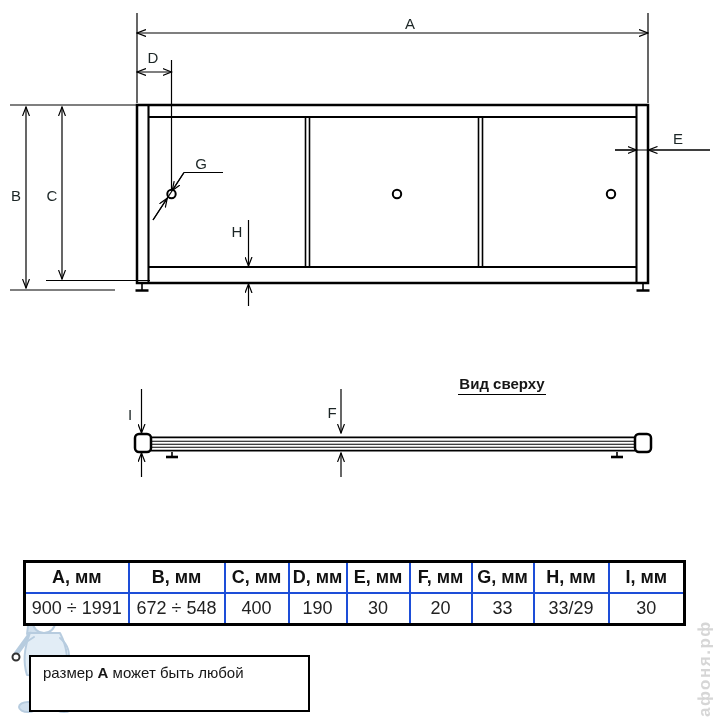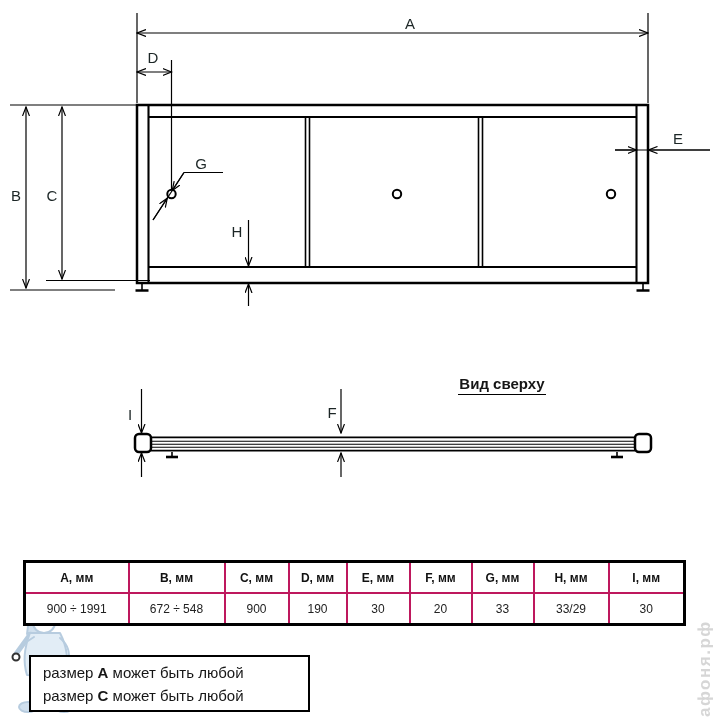--- a/index.html
+++ b/index.html
@@ -12,22 +12,22 @@
   line,rect,circle,path.ln{stroke:#000;}
   .thin{stroke-width:1.2;fill:none;}
   .med{stroke-width:1.6;fill:none;}
   .thick{stroke-width:2.1;fill:none;}
   .heavy{stroke-width:2.5;fill:none;}
   .frame{fill:#fff;stroke:#000;stroke-width:2.5;}
   .hole{fill:#fff;stroke:#000;stroke-width:2;}
 
   .dim-table{position:absolute;left:23px;top:560px;width:660px;border-collapse:collapse;
              table-layout:fixed;z-index:3;background:#fff;border:3px solid #000;}
-  .dim-table th,.dim-table td{border:2px solid #be185d;text-align:center;vertical-align:middle;
-             font-size:12px;padding:0;height:29px;white-space:nowrap;}
+  .dim-table th,.dim-table td{border:2px solid #1d4ed8;text-align:center;vertical-align:middle;
+             font-size:18px;padding:0;height:29px;white-space:nowrap;}
   .dim-table th{font-weight:bold;color:#111;}
   .dim-table td{color:#222;}
 
   .notes-box{position:absolute;left:29px;top:655px;width:281px;height:57px;border:2px solid #000;
              background:#fff;z-index:3;font-size:15px;color:#161616;
              padding:4px 0 0 12px;line-height:23px;box-sizing:border-box;}
   .notes-box b{font-weight:bold;}
 
   .mascot{position:absolute;left:2px;top:596px;width:104px;height:121px;z-index:1;opacity:.8;}
   .site-mark{position:absolute;left:695px;top:582px;height:135px;z-index:2;
@@ -194,29 +194,28 @@
         <th>F, мм</th>
         <th>G, мм</th>
         <th>H, мм</th>
         <th>I, мм</th>
       </tr>
     </thead>
     <tbody>
       <tr>
         <td>900 ÷ 1991</td>
         <td>672 ÷ 548</td>
-        <td>900</td>
+        <td>400</td>
         <td>190</td>
         <td>30</td>
         <td>20</td>
         <td>33</td>
         <td>33/29</td>
         <td>30</td>
       </tr>
     </tbody>
   </table>
 
   <div class="notes-box">
     <div><span>размер </span><b>A</b><span> может быть любой</span></div>
-    <div><span>размер </span><b>C</b><span> может быть любой</span></div>
   </div>
 
 </div>
 
 </body></html>

